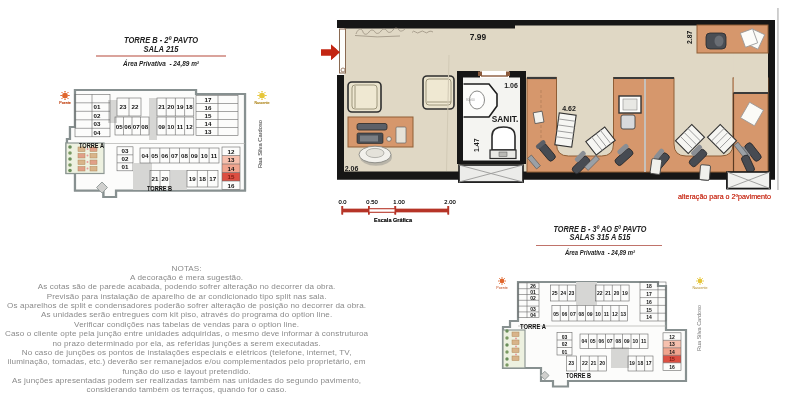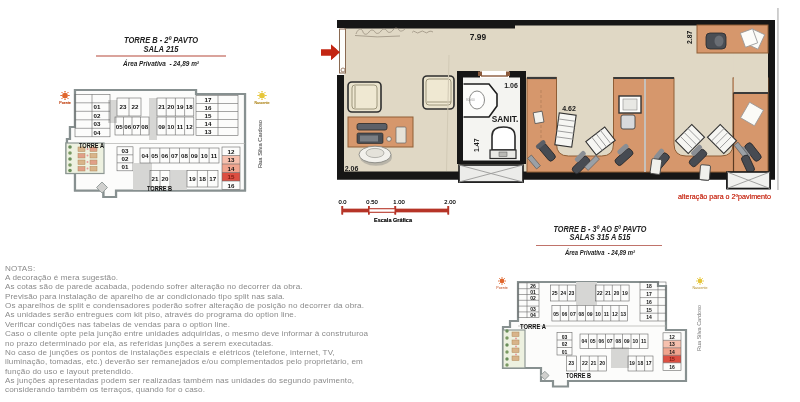--- a/index.html
+++ b/index.html
@@ -1,20 +1,20 @@
 <!DOCTYPE html>
 <html><head>
 <meta charset="utf-8">
 <style>
   html,body{margin:0;padding:0;background:#ffffff;}
   #canvas{position:relative;width:800px;height:402px;background:#ffffff;overflow:hidden;
           font-family:"Liberation Sans", sans-serif;}
   svg{position:absolute;left:0;top:0;}
   .notas{position:absolute;left:5px;top:263.5px;color:#8a8a8a;font-size:8.1px;line-height:9.38px;
-         letter-spacing:0.12px;white-space:pre;}
+         letter-spacing:0.12px;white-space:pre;text-align:center;}
 </style>
 </head>
 <body>
 <div id="canvas">
 <svg width="800" height="402" viewBox="0 0 800 402">
 
   <g>
         <rect x="340" y="22" width="428" height="157" fill="#e0d8c5"></rect>
       </g>
 

